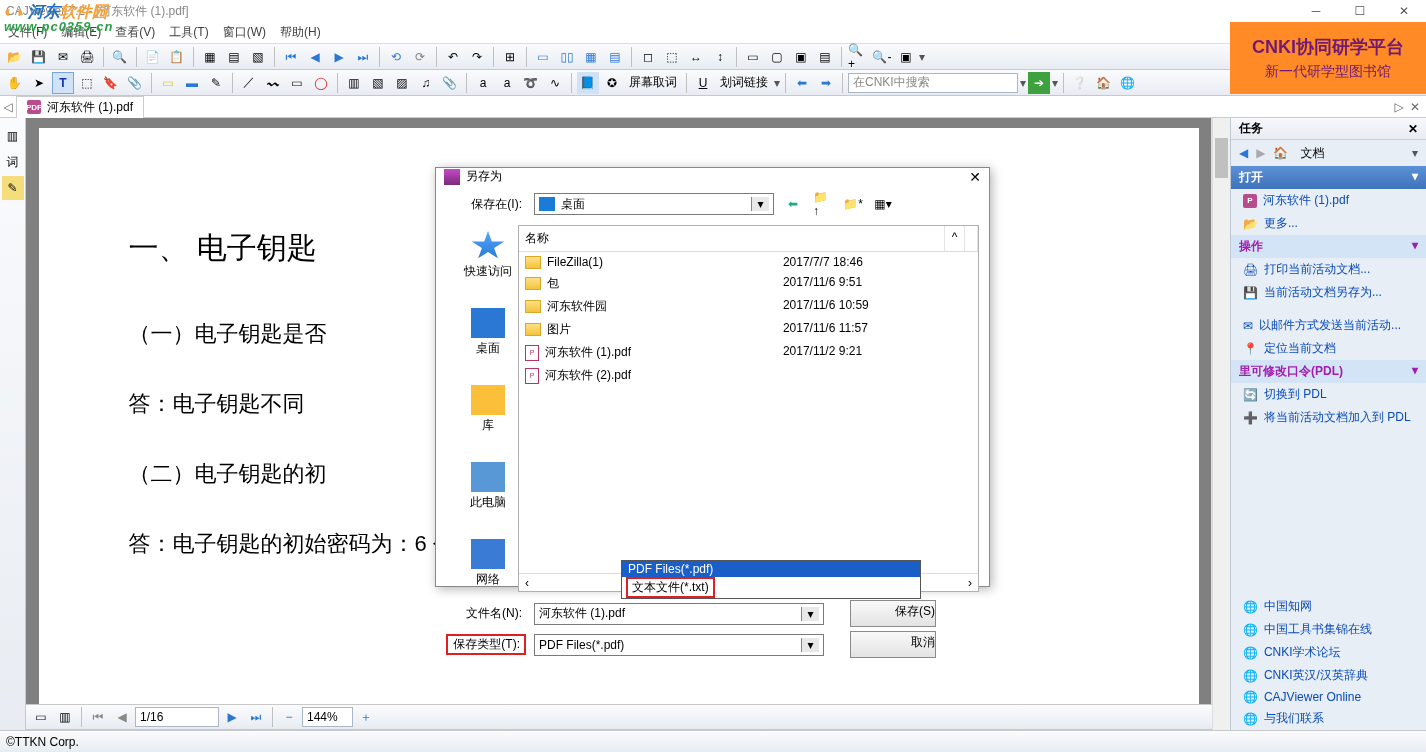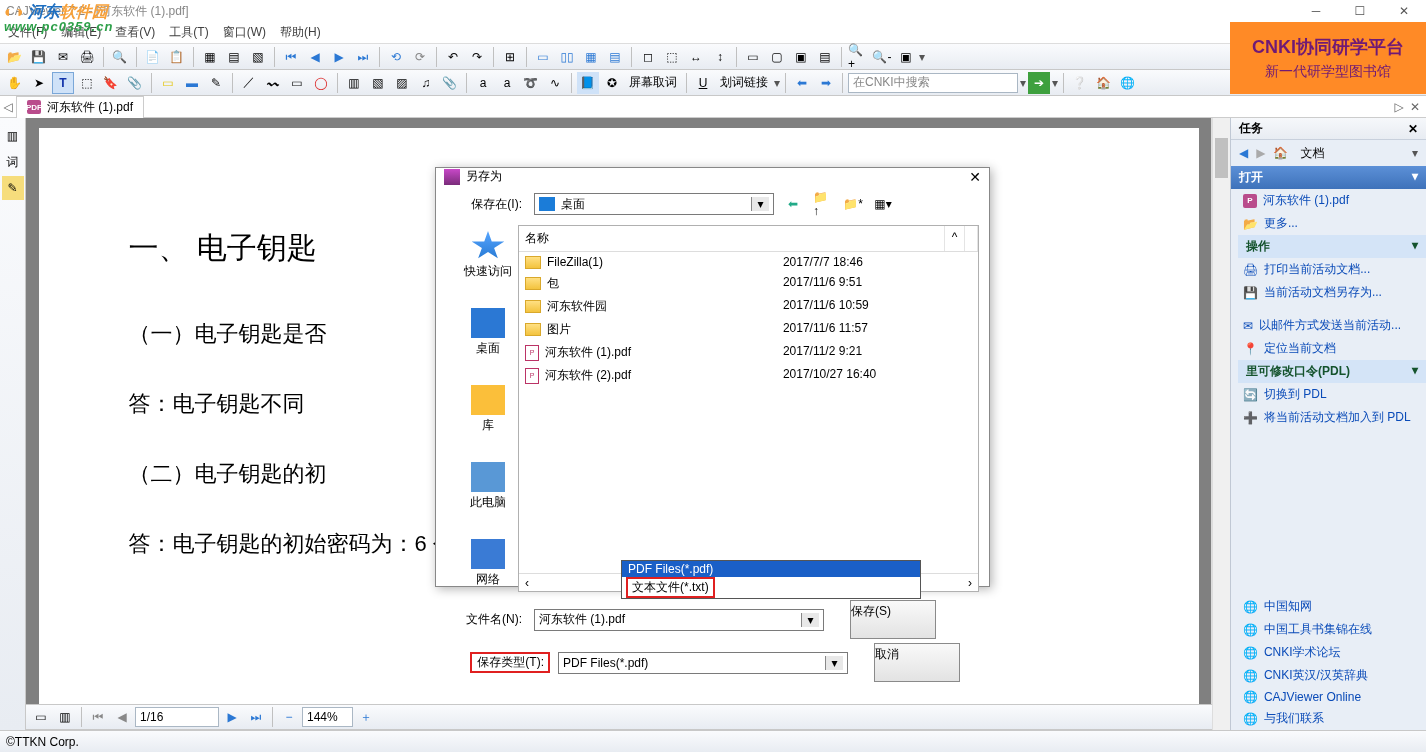--- a/index.html
+++ b/index.html
@@ -54,21 +54,21 @@
 
 .scrollbar-v { width:18px; background:#f0f0f0; border-left:1px solid #ddd; position:relative;}
 .scrollbar-v .thumb { position:absolute; top:20px; left:2px; right:2px; height:40px; background:#c0c0c0;}
 
 
 .task-panel { width:196px; background:#e8eef6; border-left:1px solid #c0c8d4; display:flex; flex-direction:column;}
 .task-hdr { height:22px; background:linear-gradient(#f6f8fb,#e8ecf2); border-bottom:1px solid #c8d0dc; display:flex; align-items:center; padding:0 8px; font-weight:bold;}
 .task-hdr .sp{flex:1;}
 .task-nav { height:26px; display:flex; align-items:center; gap:8px; padding:0 8px;}
 .task-sec-hdr { background:linear-gradient(#5c90d7,#3e72ba); color:#fff; font-weight:bold; padding:3px 8px; display:flex; justify-content:space-between;}
-.task-sec-hdr.light { background:#d4e4f7; color:#14532d;margin-left:7px;}
+.task-sec-hdr.light { background:#d4e4f7; color:#a21caf;}
 .task-item { display:flex; align-items:center; gap:6px; padding:3px 12px; color:#0a4bb8; }
 .task-item a { color:#0a4bb8; text-decoration:none; }
 .tgap { height:10px; }
 
 
 .statusbar { position:absolute; bottom:0; left:0; right:0; height:22px; background:linear-gradient(#fafbfd,#e8ecf2); border-top:1px solid #c8c8c8; display:flex; align-items:center; padding:0 6px; gap:4px;}
 .status-main { flex:1; display:flex; align-items:center; gap:4px;}
 
 
 .dialog { position:absolute; top:167px; left:435px; width:555px; height:420px; background:#fff; border:1px solid #888; box-shadow:2px 2px 10px rgba(0,0,0,.3); z-index:500; display:flex; flex-direction:column;}
@@ -96,22 +96,22 @@
 .fl-rows { flex:1; overflow:auto;}
 .fl-row { display:flex;}
 .fl-row > div { padding:3px 6px;}
 .fl-row .n { flex:1.3; display:flex; align-items:center; gap:6px;}
 .fl-row .d { flex:1;}
 .folder-ic { width:16px; height:13px; background:linear-gradient(#ffe083,#f3c33e); border:1px solid #d9a82b;}
 .pdf-ic { width:14px; height:16px; background:#fff; border:1px solid #b36; display:inline-flex;align-items:center;justify-content:center; font-size:7px; color:#b36;}
 .dlg-scroll { height:18px; border-top:1px solid #ddd; display:flex; align-items:center;}
 .dlg-bottom { padding:4px 0 8px 0;}
 .dlg-bottom .dlg-row label { width:80px;}
-.dlg-btn { width:86px; height:39px; border:1px solid #8a8a8a; background:linear-gradient(#f9f9f9,#e3e3e3); text-align:left; line-height:20px;}
-.redbox { border:2px solid #e02020; padding:0 2px;margin-left:24px;}
+.dlg-btn { width:86px; height:27px; border:1px solid #8a8a8a; background:linear-gradient(#f9f9f9,#e3e3e3); text-align:right; line-height:20px;}
+.redbox { border:2px solid #e02020; padding:0 2px;}
 
 
 .type-dd { position:absolute; top:392px; left:185px; width:300px; border:1px solid #555; background:#fff;}
 .type-dd .opt { padding:1px 6px;}
 .type-dd .opt.sel { background:#1a5fc7; color:#fff;}
 </style>
 </head>
 <body>
 
 <div class="titlebar">
@@ -481,21 +481,20 @@
                 <span class="pdf-ic">P</span>
                 <span>河东软件 (1).pdf</span>
               </div>
               <div class="d">2017/11/2 9:21</div>
             </div>
             <div class="fl-row">
               <div class="n">
                 <span class="pdf-ic">P</span>
                 <span>河东软件 (2).pdf</span>
               </div>
-              <div class="d">2017/10/27 16:40</div>
             </div>
           </div>
         <div class="dlg-scroll">
             <span style="padding:0 6px">‹</span>
             <div style="flex:1"></div>
             <span style="padding:0 6px">›</span>
           </div>
       </div>
     </div>
 

